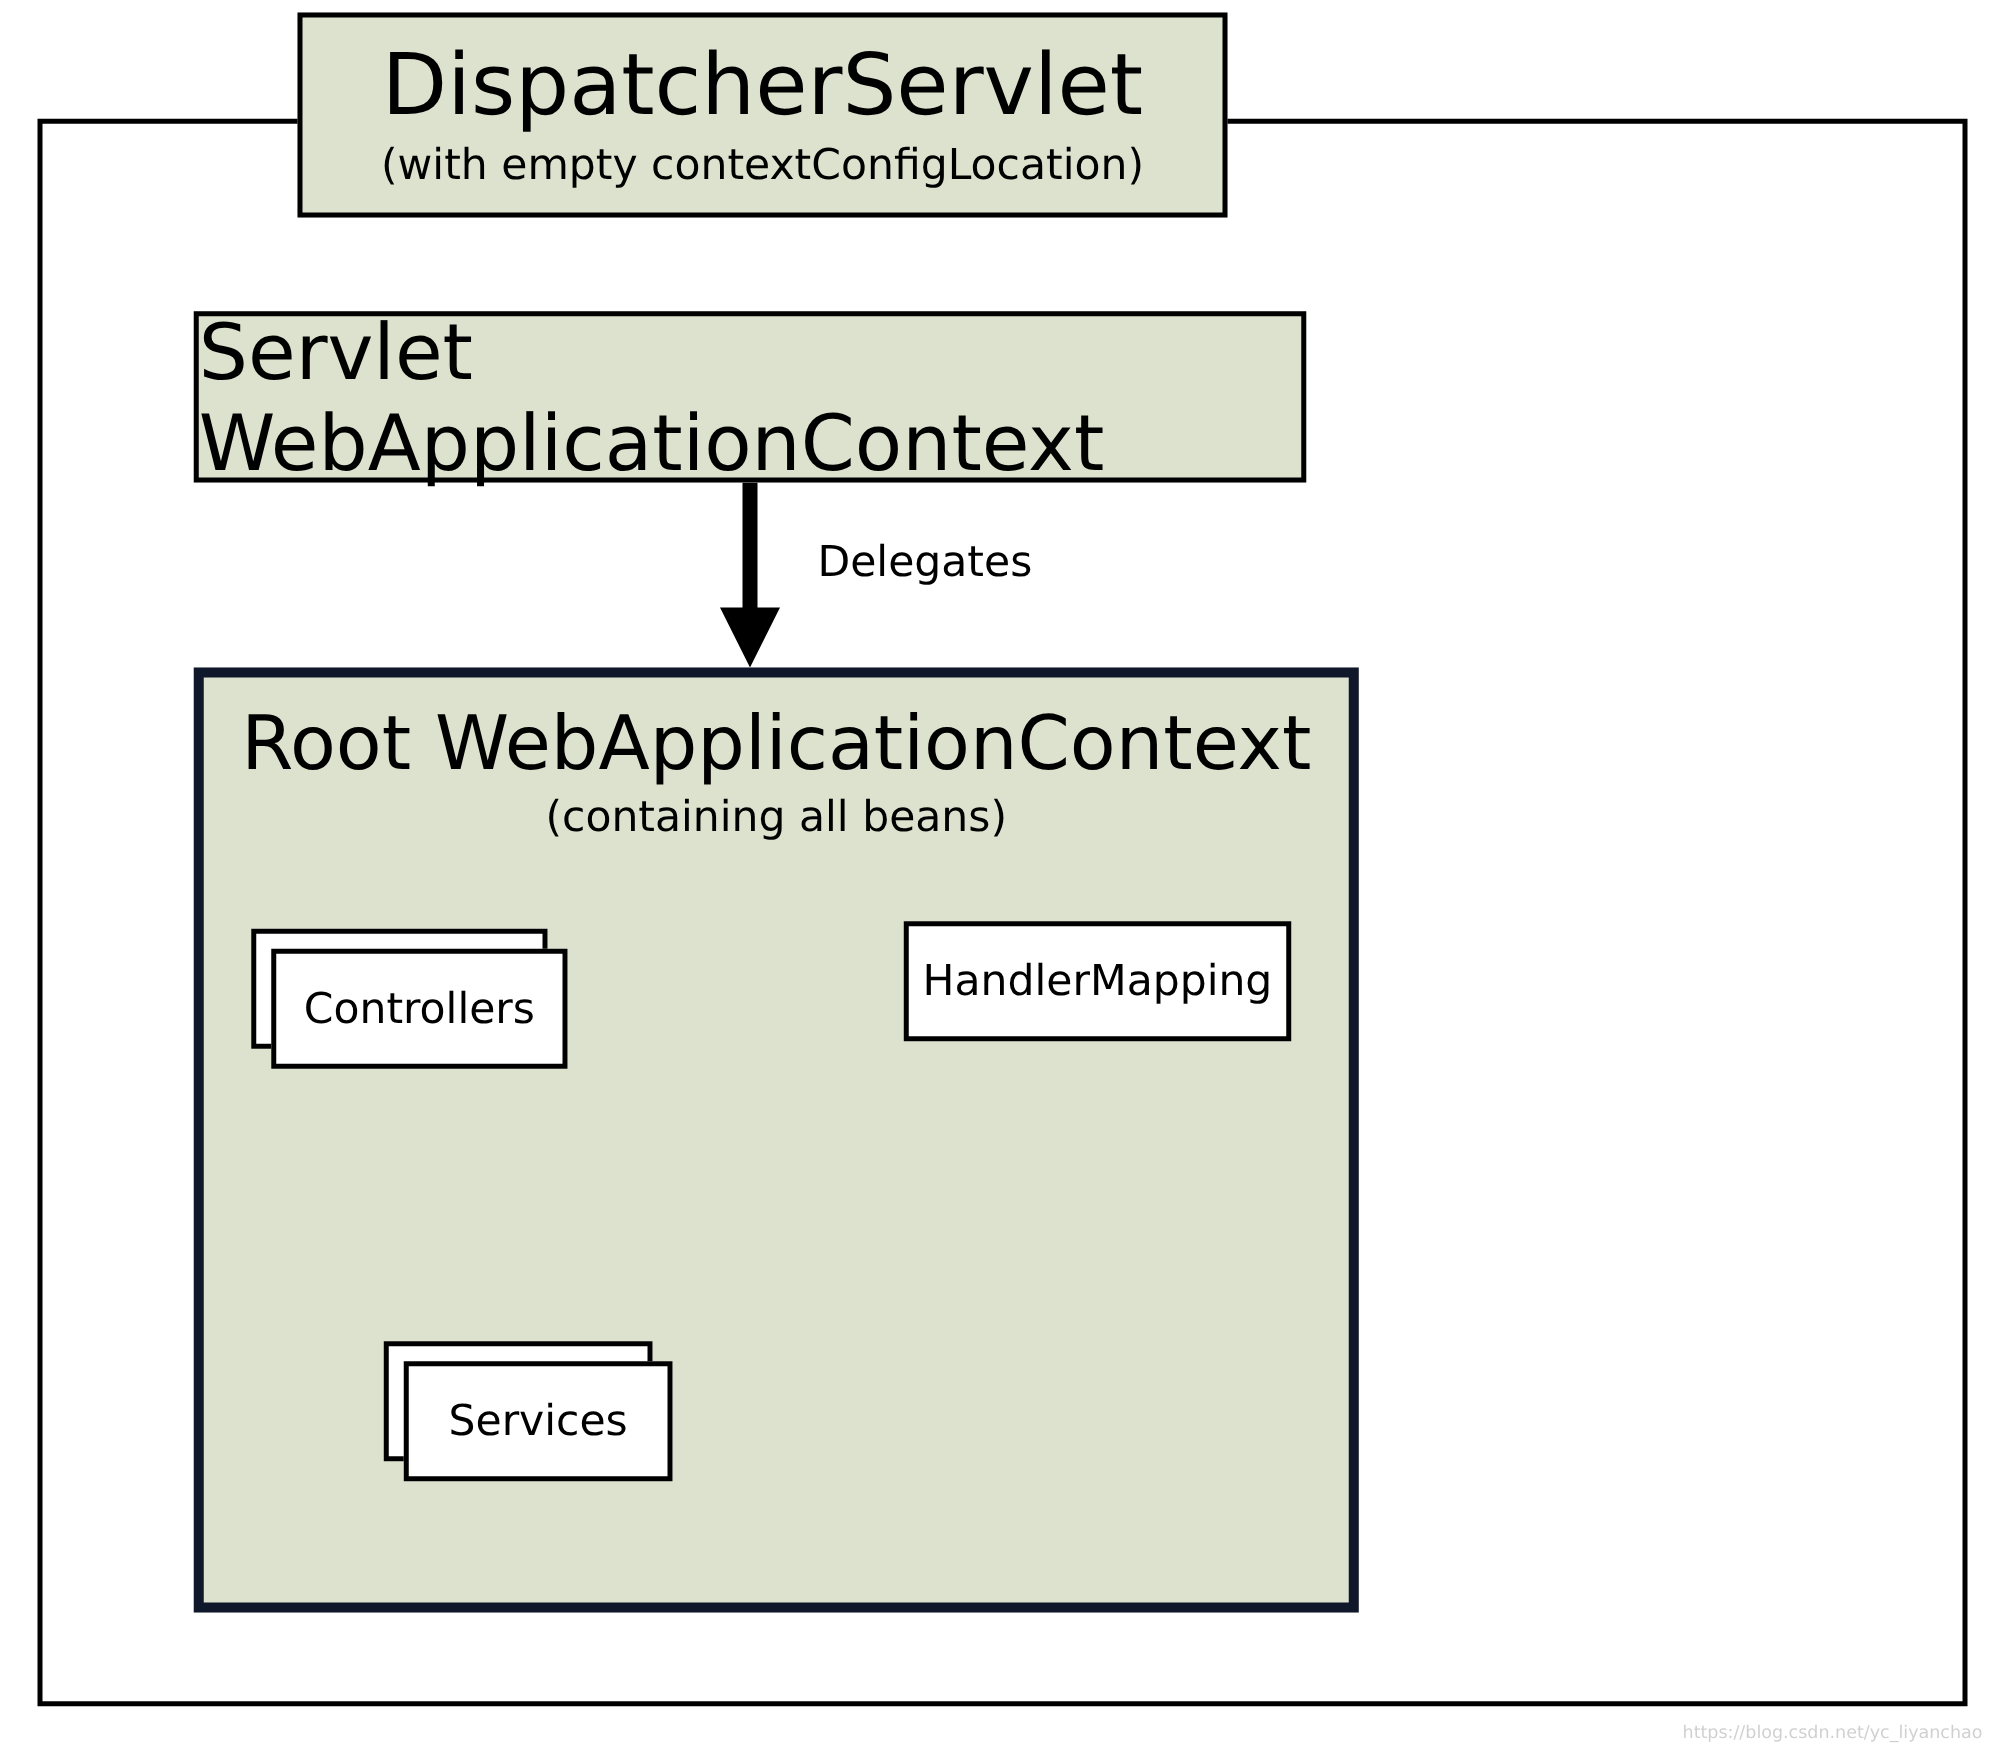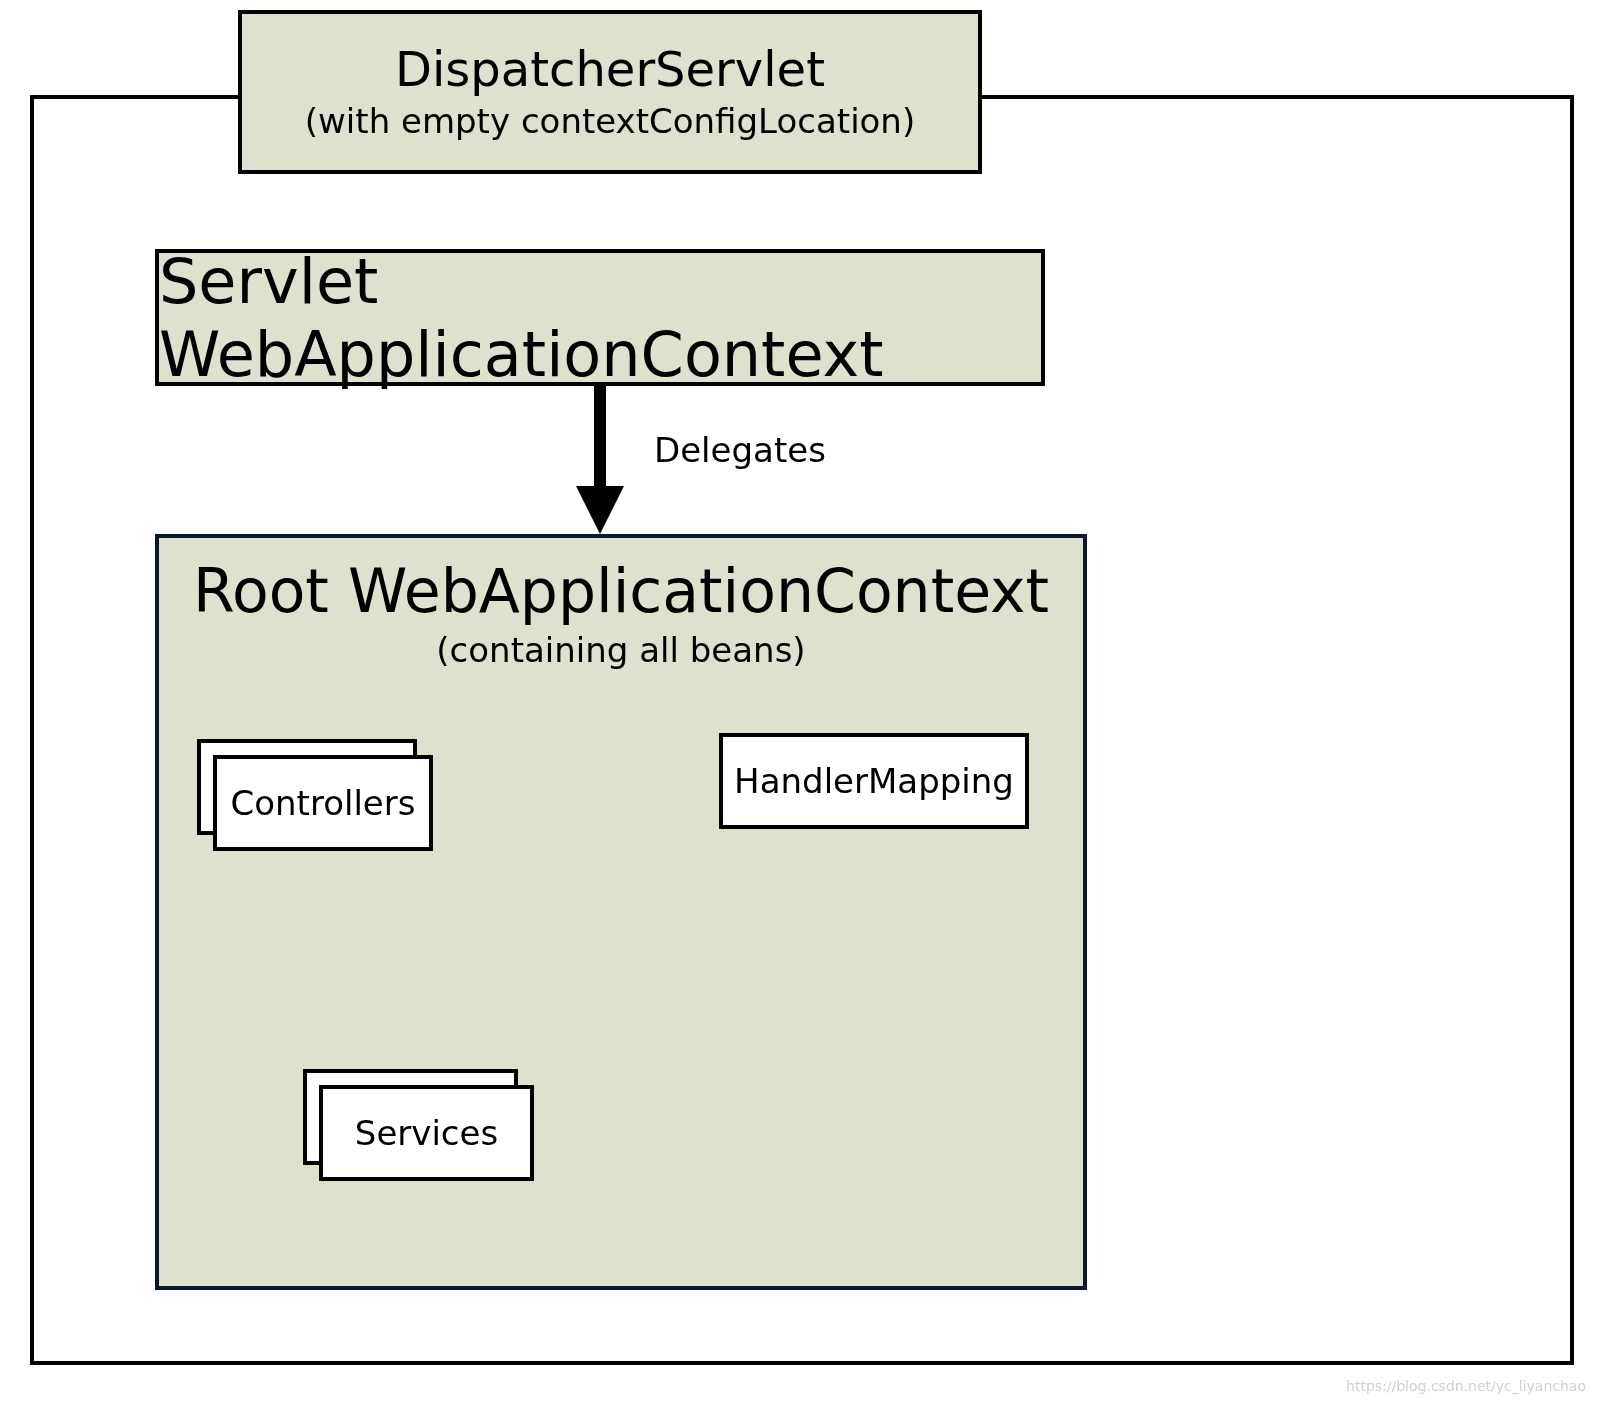--- a/index.html
+++ b/index.html
@@ -27,21 +27,21 @@
       height: 164px;
       border: 4px solid #000;
       background: #dce2ce;
       display: flex;
       flex-direction: column;
       align-items: center;
       justify-content: center;
       z-index: 10;
     }
     .dispatcher-title {
-      font-size: 48px;
+      font-size: 68px;
       font-weight: 400;
       line-height: 1.1;
     }
     .dispatcher-sub {
       font-size: 34px;
       font-weight: 400;
       margin-top: 6px;
     }
     .servlet-box {
       position: absolute;
@@ -73,21 +73,21 @@
       font-size: 34px;
       font-weight: 400;
       margin-left: 14px;
     }
     .root-box {
       position: absolute;
       left: 155px;
       top: 534px;
       width: 932px;
       height: 756px;
-      border: 4px solid #0f172a;
+      border: 8px solid #0f172a;
       background: #dce2ce;
     }
     .root-title {
       font-size: 60px;
       font-weight: 400;
       text-align: center;
       margin-top: 18px;
     }
     .root-sub {
       font-size: 34px;
@@ -125,21 +125,21 @@
       background: #fff;
       display: flex;
       align-items: center;
       justify-content: center;
       font-size: 34px;
       font-weight: 400;
     }
     .box-controllers {
       left: 54px;
       top: 217px;
-      width: 220px;
+      width: 237px;
       height: 96px;
     }
     .box-handler {
       left: 560px;
       top: 195px;
       width: 310px;
       height: 96px;
     }
     .box-viewresolver {
       left: 308px;

